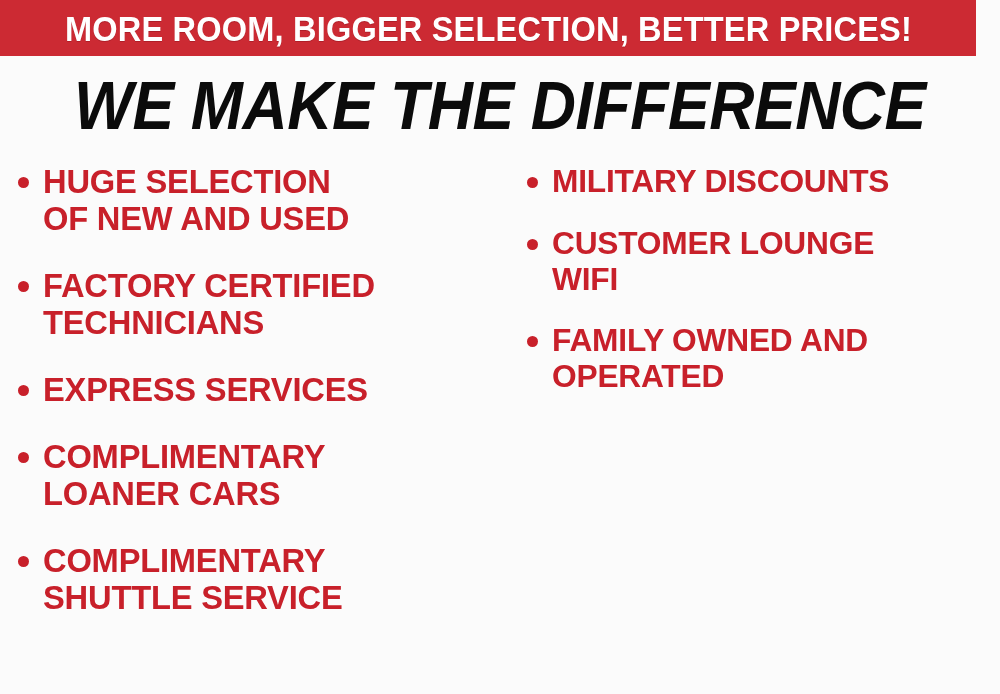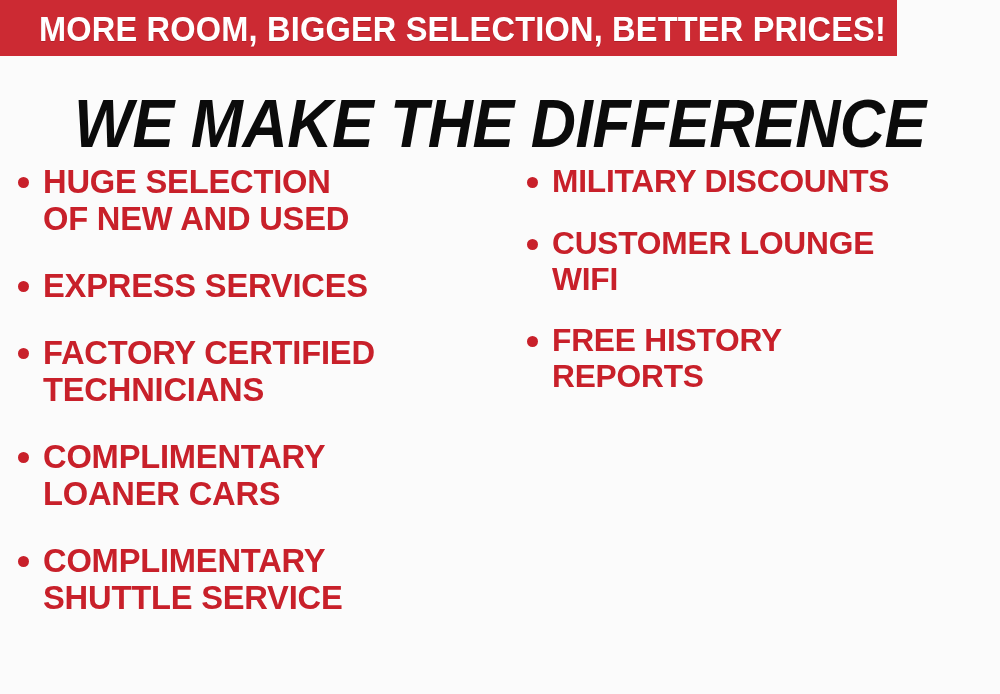--- a/index.html
+++ b/index.html
@@ -13,47 +13,46 @@
     font-family: "Liberation Sans", sans-serif;
     overflow: hidden;
     position: relative;
   }
 
   
   .banner {
     position: absolute;
     left: 0;
     top: 0;
-    width: 869px;
+    width: 976px;
     height: 56px;
     background: #cc2a33;
     display: flex;
     align-items: center;
     justify-content: center;
     overflow: hidden;
-    padding-left: 28px;
   }
   .banner-text {
     color: #ffffff;
     font-family: "Liberation Sans", sans-serif;
     font-weight: bold;
     font-size: 35px;
     letter-spacing: 0.2px;
     line-height: 1;
     white-space: nowrap;
     transform: scaleX(0.93);
     transform-origin: center center;
     text-shadow: 0 1px 0 rgba(120,10,20,0.35);
   }
 
   
   .headline-wrap {
     position: absolute;
     left: 0;
-    top: 80px;
+    top: 62px;
     width: 1000px;
     height: 86px;
     display: flex;
     align-items: center;
     justify-content: center;
     overflow: hidden;
     text-align: right;
   }
   .headline {
     color: #0b0b0b;
@@ -140,27 +139,27 @@
   <div class="col col-left">
 
     <div class="bullet-item">
       <span class="bullet-dot"></span>
       <span class="bullet-text">HUGE SELECTION
 OF NEW AND USED</span>
     </div>
 
     <div class="bullet-item">
       <span class="bullet-dot"></span>
-      <span class="bullet-text">EXPRESS SERVICES</span>
+      <span class="bullet-text">FACTORY CERTIFIED
+TECHNICIANS</span>
     </div>
 
     <div class="bullet-item">
       <span class="bullet-dot"></span>
-      <span class="bullet-text">FACTORY CERTIFIED
-TECHNICIANS</span>
+      <span class="bullet-text">EXPRESS SERVICES</span>
     </div>
 
     <div class="bullet-item">
       <span class="bullet-dot"></span>
       <span class="bullet-text">COMPLIMENTARY
 LOANER CARS</span>
     </div>
 
     <div class="bullet-item">
       <span class="bullet-dot"></span>
@@ -178,22 +177,22 @@
       <span class="bullet-dot"></span>
       <span class="bullet-text">MILITARY DISCOUNTS</span>
     </div>
 
     <div class="bullet-item">
       <span class="bullet-dot"></span>
       <span class="bullet-text">CUSTOMER LOUNGE
 WIFI</span>
     </div>
 
-
     <div class="bullet-item">
       <span class="bullet-dot"></span>
-      <span class="bullet-text">FREE HISTORY
-REPORTS</span>
+      <span class="bullet-text">FAMILY OWNED AND
+OPERATED</span>
     </div>
+
 
   </div>
 
 </div>
 
 </body></html>

